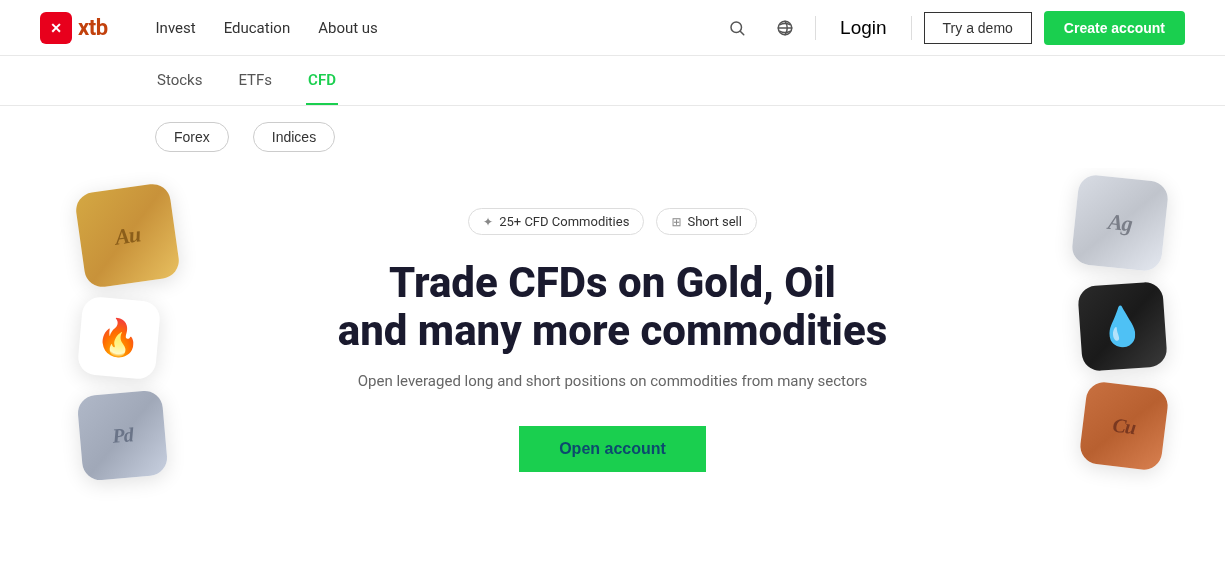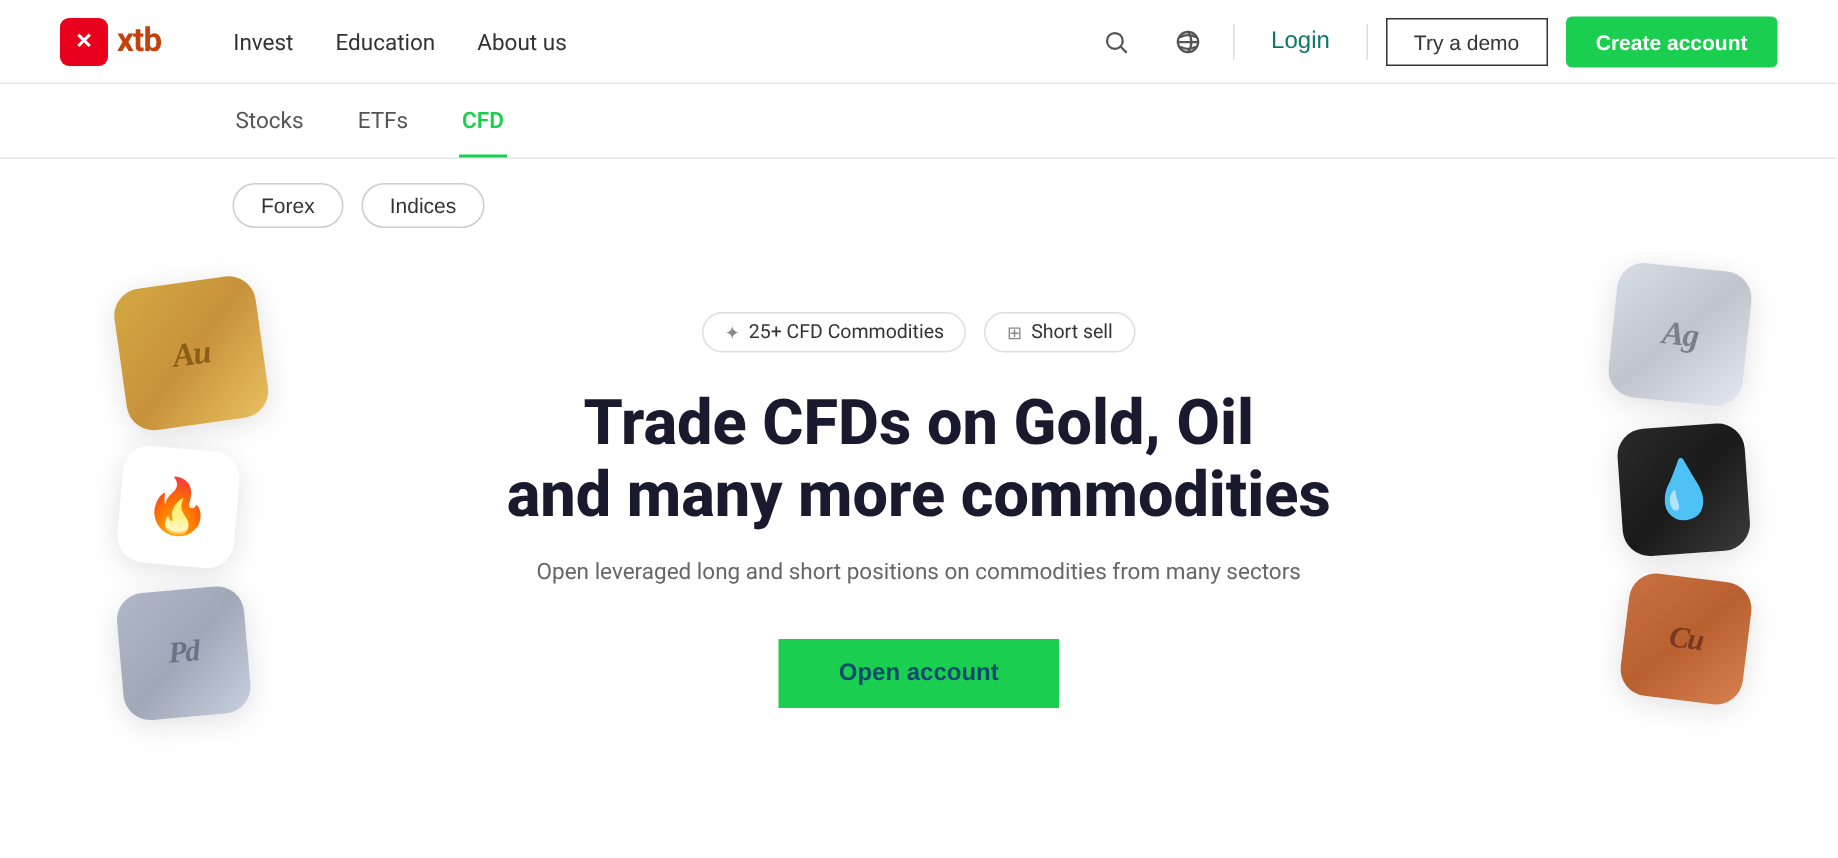--- a/index.html
+++ b/index.html
@@ -69,22 +69,22 @@
       font-size: 16px;
     }
     .divider-v {
       width: 1px;
       height: 24px;
       background: #ddd;
     }
     .btn-login {
       background: none;
       border: none;
-      font-size: 16px;
-      color: #0f766e;
+      font-size: 19px;
+      color: #000000;
       cursor: pointer;
       padding: 6px 12px;
     }
     .btn-try-demo {
       background: none;
       border: 1px solid #333;
       border-radius: 0;
       font-size: 14px;
       color: #333;
       cursor: pointer;
@@ -124,21 +124,21 @@
       color: #1acf4f;
       border-bottom: 2px solid #1acf4f;
       font-weight: 600;
     }
 
     
     .filter-row {
       display: flex;
       align-items: flex-end;
       padding: 16px 155px;
-      gap: 12px;
+      gap: 24px;
     }
     .pill {
       border: 1px solid #ccc;
       border-radius: 20px;
       padding: 6px 18px;
       font-size: 14px;
       color: #333;
       cursor: pointer;
       background: #fff;
     }

